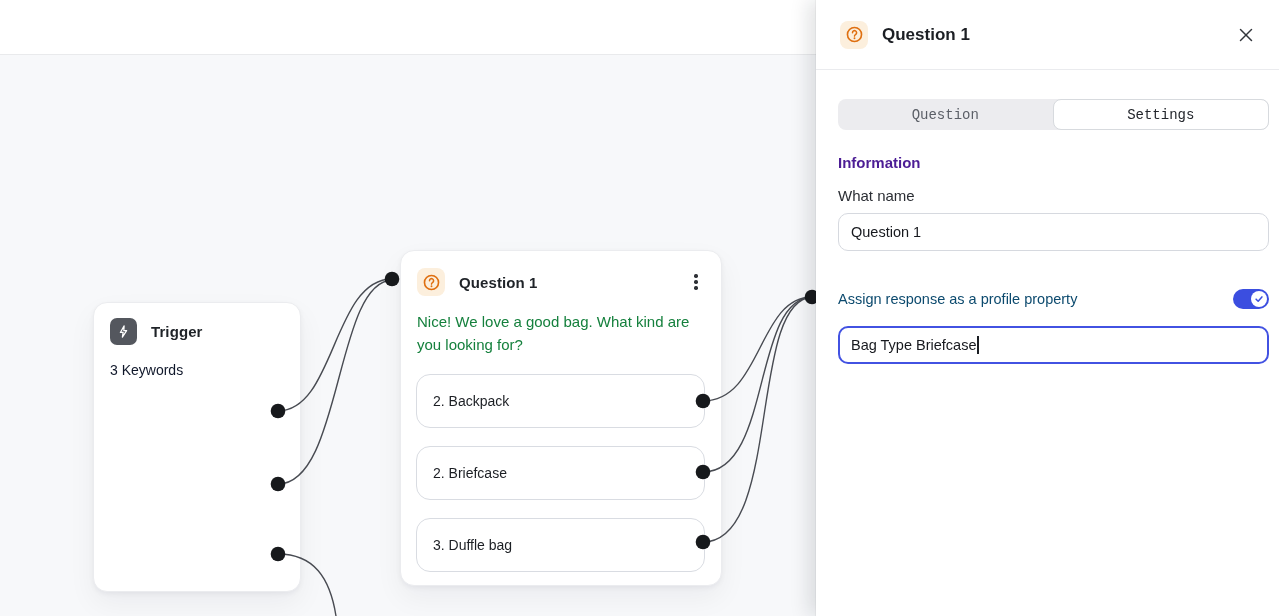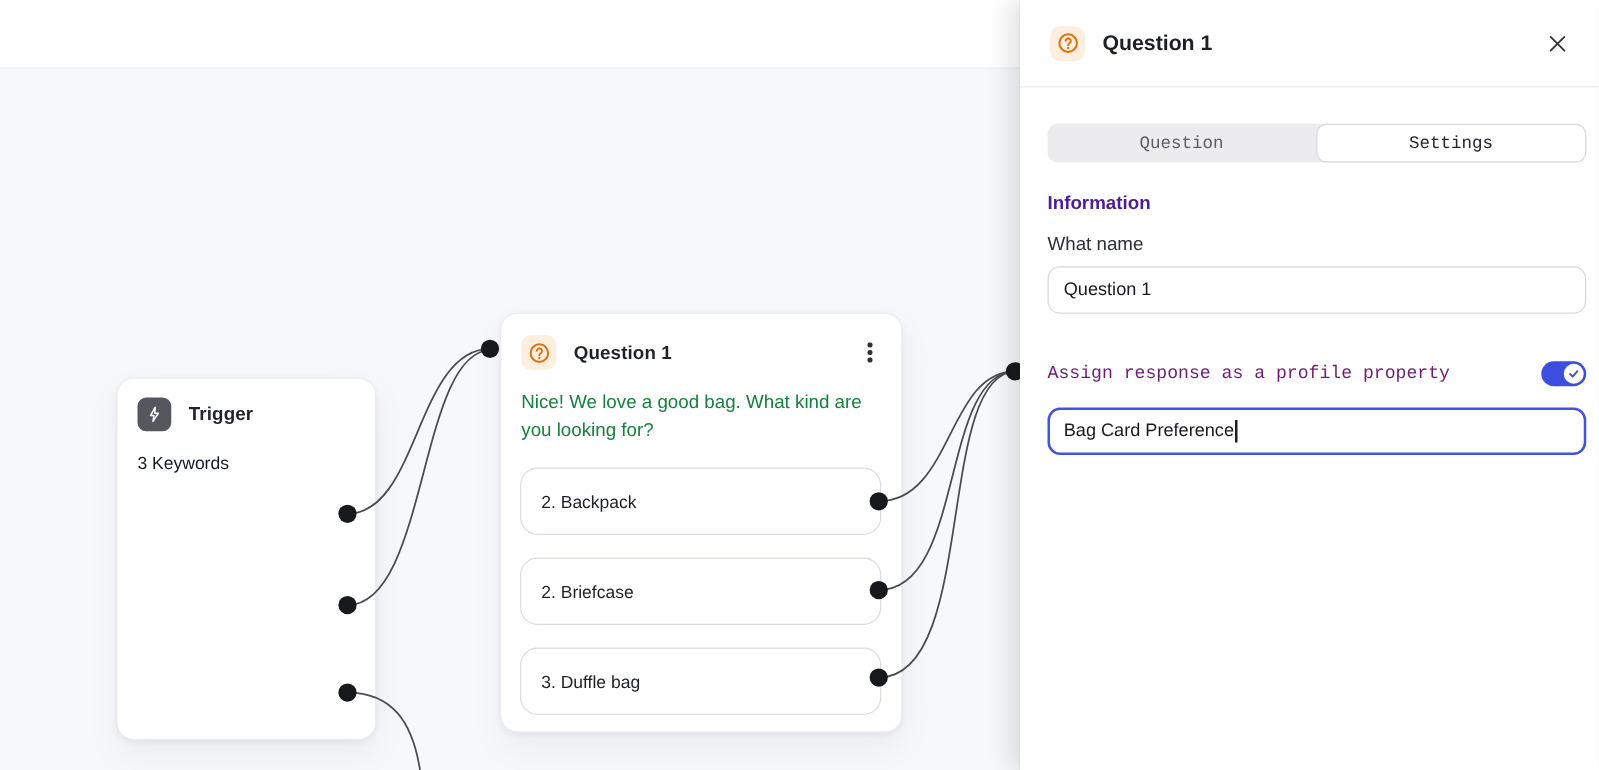--- a/index.html
+++ b/index.html
@@ -49,21 +49,21 @@
     color:#5b5f67; cursor:pointer; border-radius:8px; }
   .tab.active { background:#ffffff; border:1px solid #d7dade; color:#23262c; }
 
   .section-title { margin-top:24px; font-size:15px; font-weight:bold; color:#4c1d95; }
   .field-label { margin-top:16px; font-size:15px; color:#2b2e34; }
   .text-input { margin-top:9px; width:100%; height:38px; border:1px solid #d6d9df; border-radius:10px;
     padding:0 12px; font-size:14.5px; color:#17191e; background:#fff; outline:none;
     font-family:inherit; display:block; }
 
   .assign-row { margin-top:38px; display:flex; align-items:center; justify-content:space-between; }
-  .assign-label { font-size:14.5px; color:#701a75;font-family:Liberation Mono, monospace; }
+  .assign-label { font-size:14.5px; color:#0c4a6e; }
   .toggle { width:36px; height:20px; border-radius:10px; background:#3b4ee0; position:relative;
     cursor:pointer; flex:none; }
   .toggle .knob { position:absolute; right:2px; top:2px; width:16px; height:16px; border-radius:50%;
     background:#fff; display:flex; align-items:center; justify-content:center; }
 
   .focus-input { margin-top:17px; height:38px; border:2px solid #4252e2; border-radius:10px;
     display:flex; align-items:center; padding:0 11px; font-size:14.5px; color:#17191e;
     background:#fff; cursor:text; }
   .caret { width:1.5px; height:18px; background:#1b1e23; margin-left:1px; }
 </style>
@@ -165,17 +165,17 @@
       <span class="toggle">
         <span class="knob">
           <svg width="10" height="10" viewBox="0 0 12 12" fill="none" stroke="#3b4ee0" stroke-width="1.8" stroke-linecap="round" stroke-linejoin="round">
             <path d="M2.5 6.2 L5 8.7 L9.5 3.5"></path>
           </svg>
         </span>
       </span>
     </div>
 
     <div class="focus-input">
-      <span>Bag Card Preference</span>
+      <span>Bag Type Briefcase</span>
       <span class="caret"></span>
     </div>
   </div>
 </div>
 
 </body></html>

